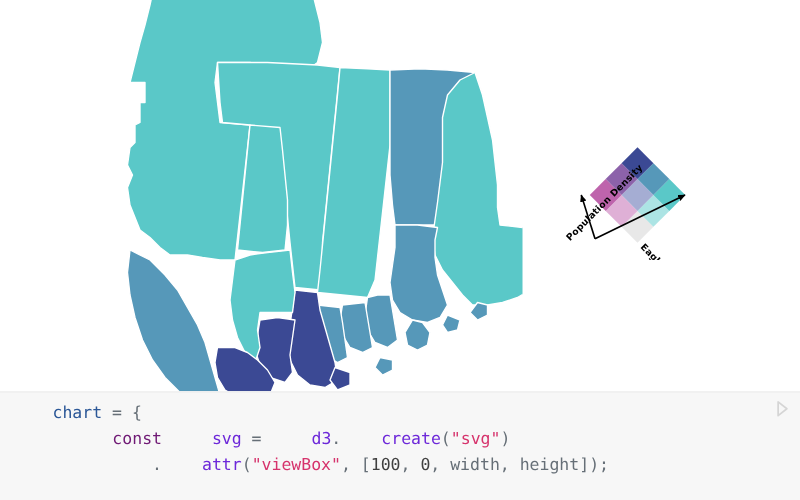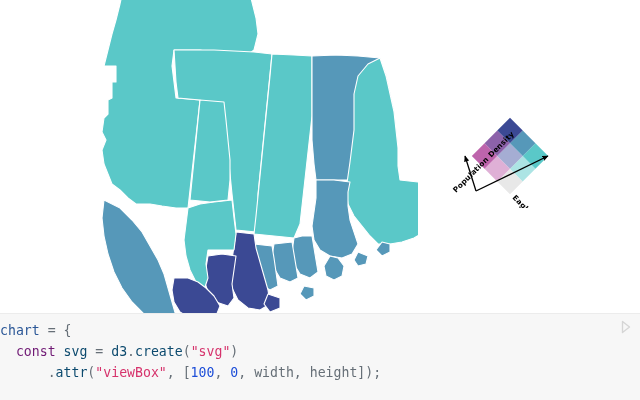--- a/index.html
+++ b/index.html
@@ -78,28 +78,28 @@
     left: 0;
     top: 7px;
     width: 620px;
     font-family: "DejaVu Sans Mono", "Liberation Mono", monospace;
     font-size: 13.2px;
     line-height: 21px;
     white-space: pre;
     color: #3b4a54;
   }
 
-  .code-line { height: 21px; }
+  .code-line { height: 21px; padding-left: 42px; }
 
   .tok-def      { color: #2b5797; }
   .tok-kw       { color: #701a75; }
   .tok-str      { color: #d6336c; }
-  .tok-num      { color: #1d4ed8; }
+  .tok-num      { color: #404040; }
   .tok-punct    { color: #666f77; }
-  .tok-plain    { color: #0c4a6e; }
+  .tok-plain    { color: #6d28d9; margin-left: 32px; }
 
   .cell-icon {
     position: absolute;
     right: 6px;
     top: 6px;
     width: 16px;
     height: 16px;
     opacity: 0.30;
   }
 </style>

